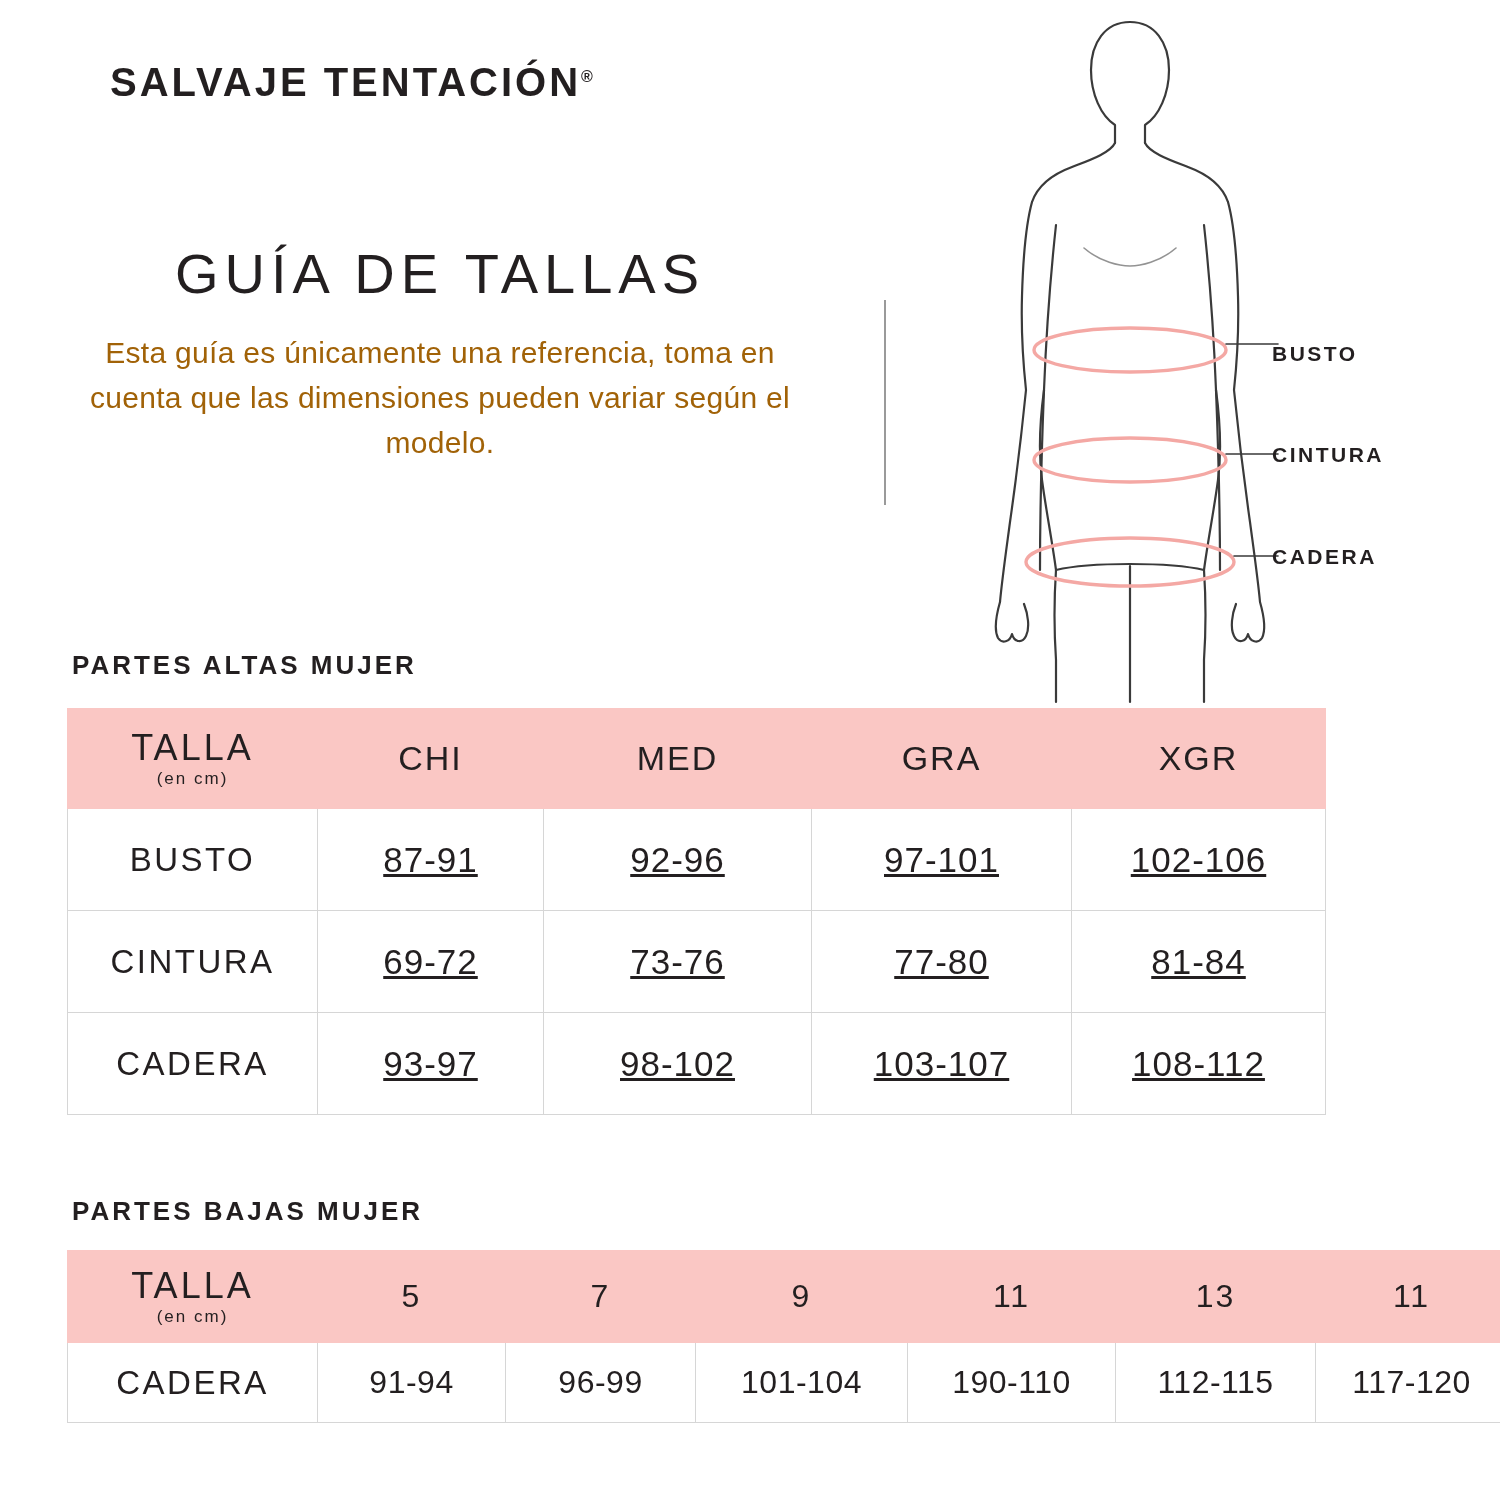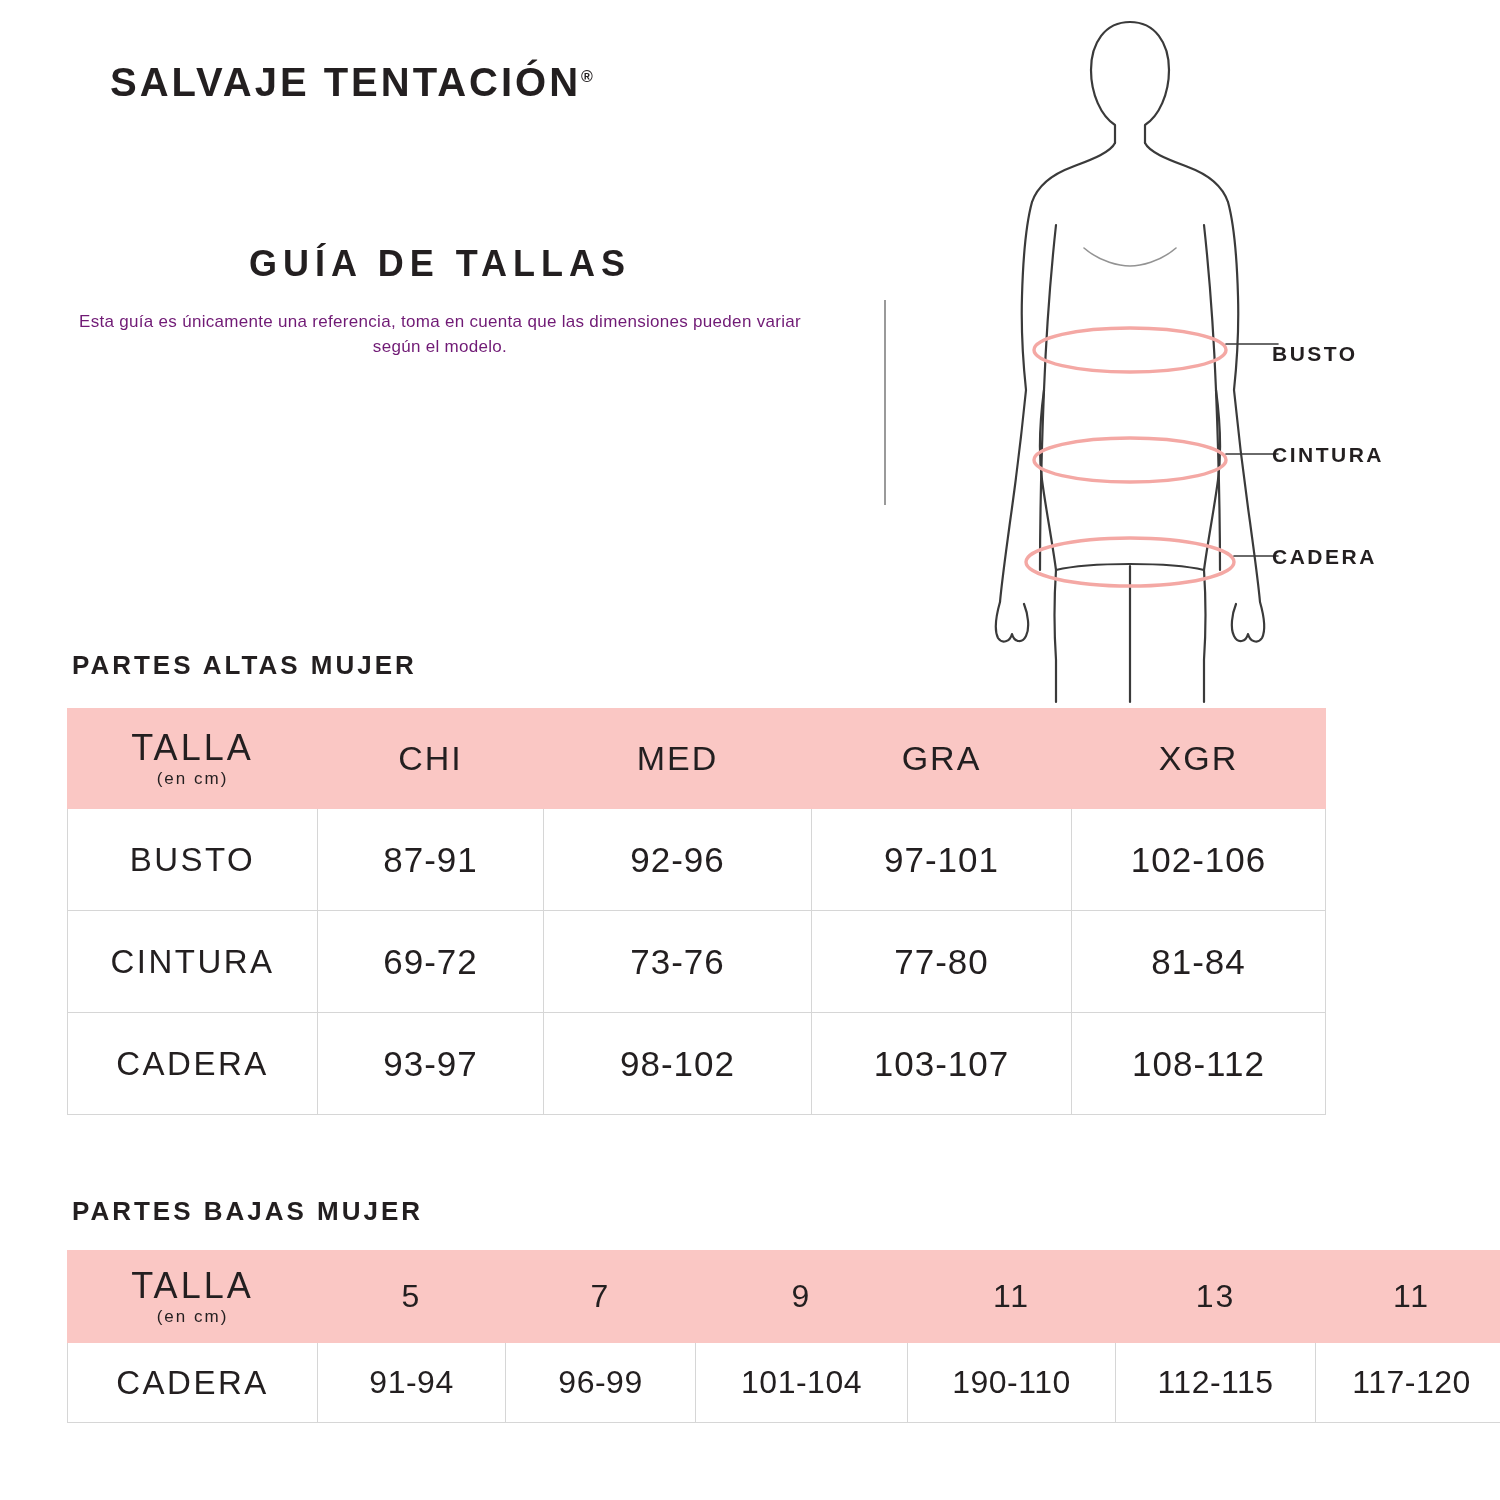--- a/index.html
+++ b/index.html
@@ -35,31 +35,31 @@
 
   
   .intro {
     position: absolute;
     left: 60px;
     top: 245px;
     width: 760px;
     text-align: center;
   }
   .intro-title {
-    font-size: 36px;
-    font-weight: bold;
+    font-size: 56px;
+    font-weight: normal;
     letter-spacing: 6px;
     color: #231f20;
     margin: 0 0 26px 0;
     line-height: 1.05;
   }
   .intro-text {
-    font-size: 17px;
+    font-size: 30px;
     line-height: 1.5;
-    color: #701a75;
+    color: #a16207;
     letter-spacing: 0.3px;
     margin: 0;
   }
 
   
   .v-divider {
     position: absolute;
     left: 884px;
     top: 300px;
     width: 2px;
@@ -136,20 +136,21 @@
 
   
   #table-altas { left: 30px; top: 708px; width: 1258px; }
   #table-altas .row-label {
     font-size: 33px;
     letter-spacing: 2.5px;
   }
   #table-altas .val {
     font-size: 35px;
     letter-spacing: 1px;
+    text-decoration: underline;
   }
   #table-altas tr { height: 102px; }
   #table-altas tr.head-row { height: 100px; }
 
   
   #table-bajas { left: 30px; top: 1250px; width: 1440px; }
   #table-bajas .hdr-cell { font-size: 32px; }
   #table-bajas .row-label {
     font-size: 33px;
     letter-spacing: 2.5px;

